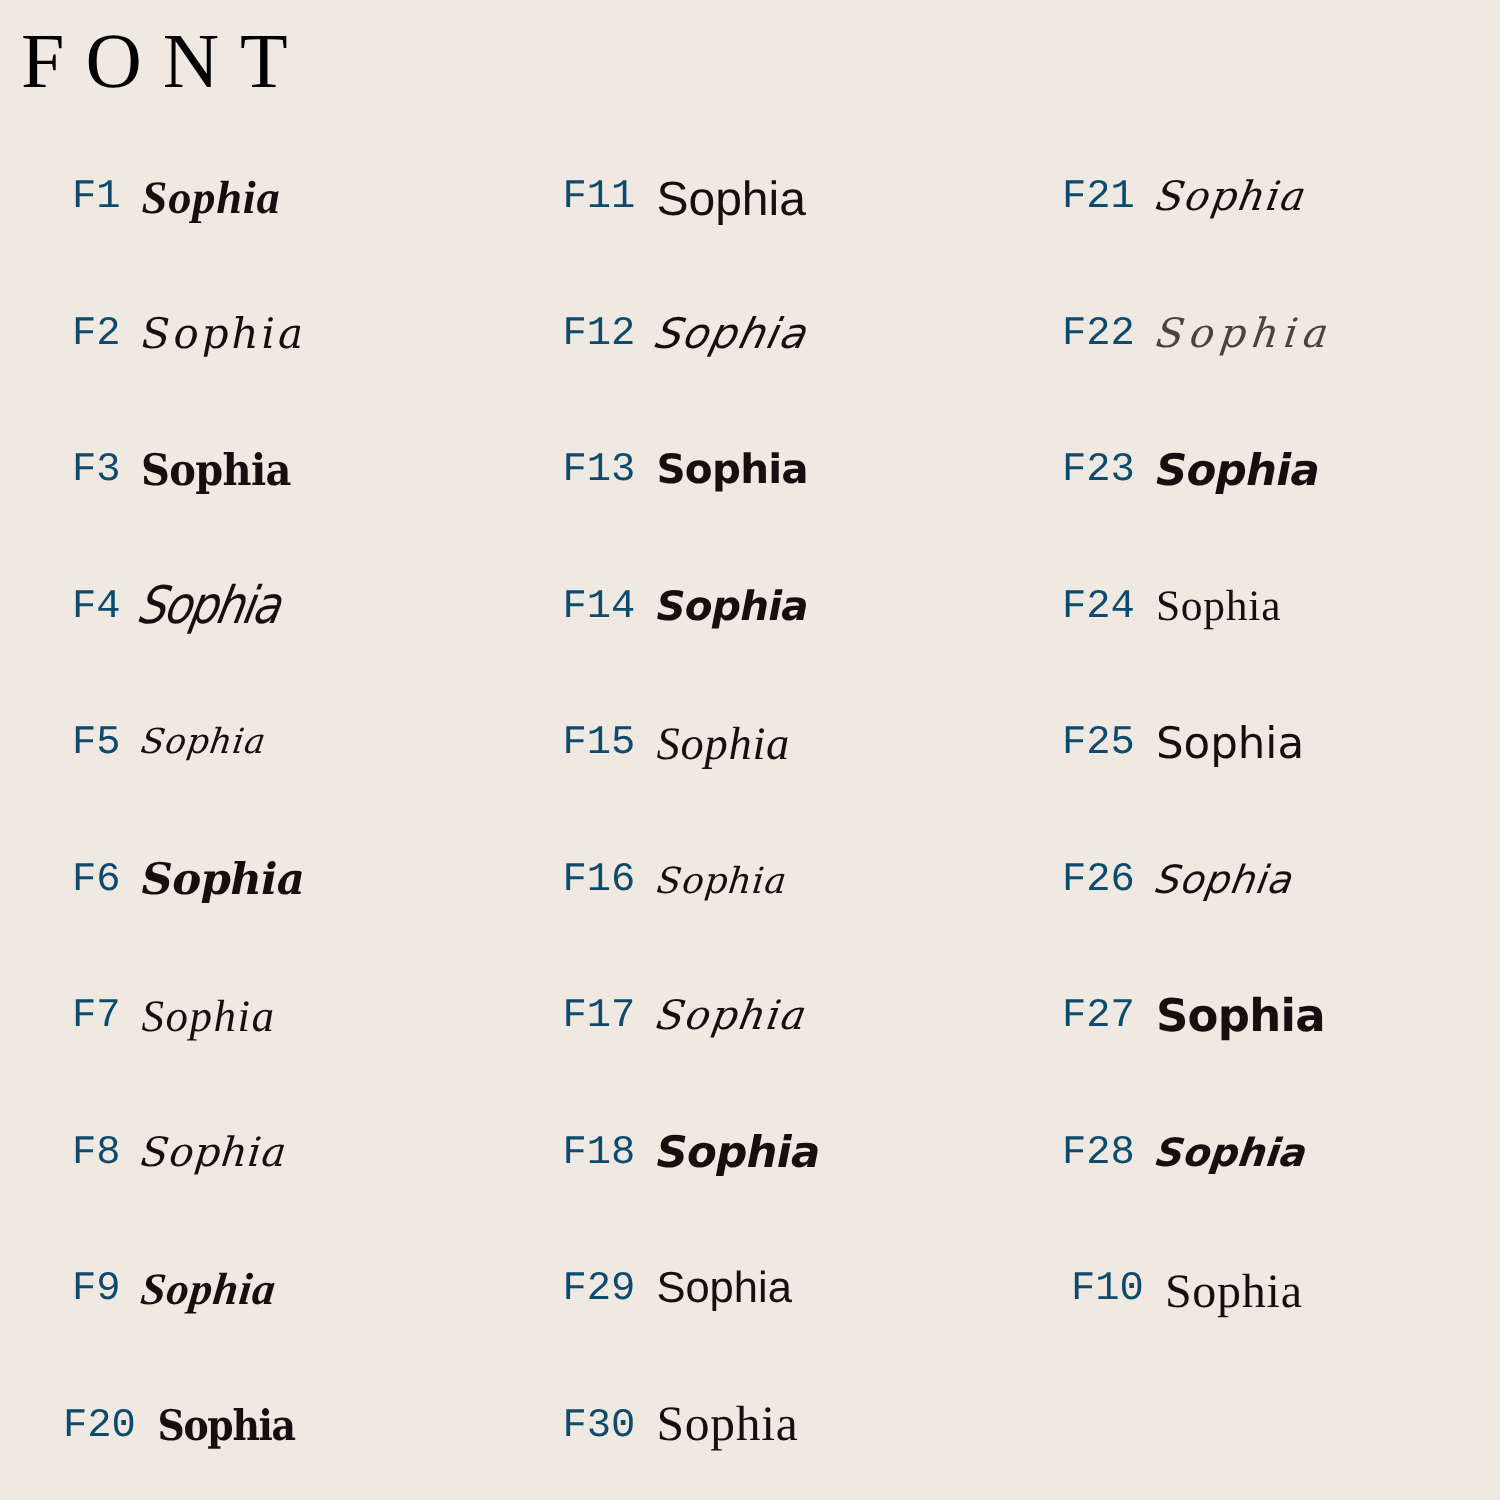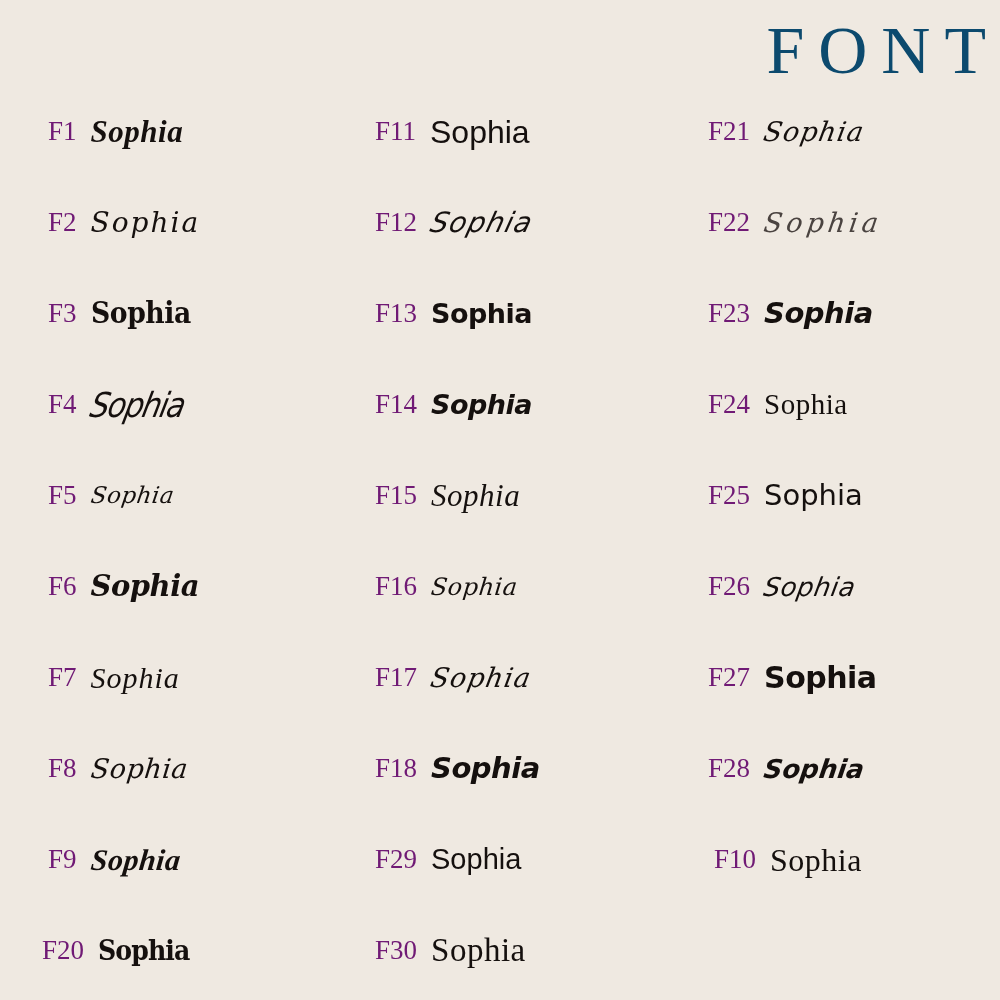--- a/index.html
+++ b/index.html
@@ -14,25 +14,25 @@
     overflow: hidden;
   }
   .sheet {
     position: relative;
     width: 1000px;
     height: 1000px;
     background: #efe9e1;
     box-sizing: border-box;
   }
   .title {
-    text-align: right;
+    text-align: left;
     font-family: "Liberation Serif", serif;
-    font-size: 68px;
+    font-size: 52px;
     letter-spacing: 14px;
-    color: #0c4a6e;
+    color: #000000;
     font-weight: 400;
     padding-top: 16px;
     padding-left: 14px;
     line-height: 1;
     height: 60px;
   }
   .grid {
     position: absolute;
     top: 86px;
     left: 0;
@@ -46,23 +46,23 @@
     display: flex;
     align-items: center;
     justify-content: flex-start;
     padding-left: 48px;
     box-sizing: border-box;
   }
   .col2 { padding-left: 42px; }
   .col3 { padding-left: 42px; }
 
   .code {
-    font-family: Liberation Serif, serif;
+    font-family: Liberation Mono, monospace;
     font-size: 27px;
-    color: #701a75;
+    color: #0c4a6e;
     margin-right: 14px;
     white-space: nowrap;
   }
   .sample {
     color: #15100e;
     white-space: nowrap;
     line-height: 1;
   }
 
   

